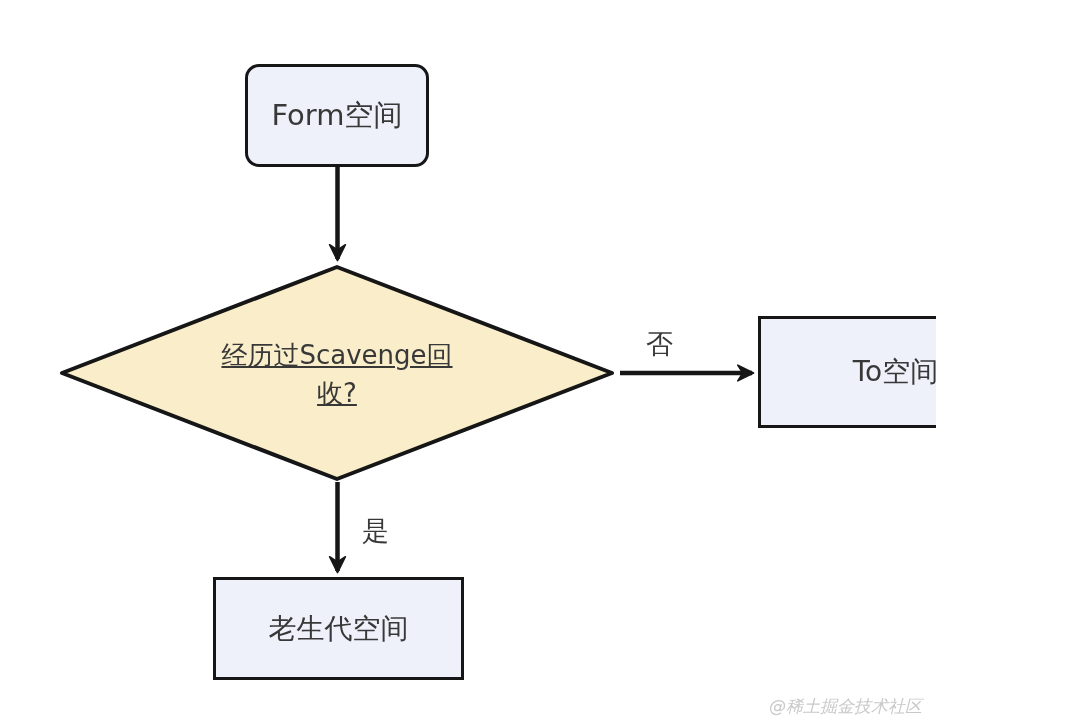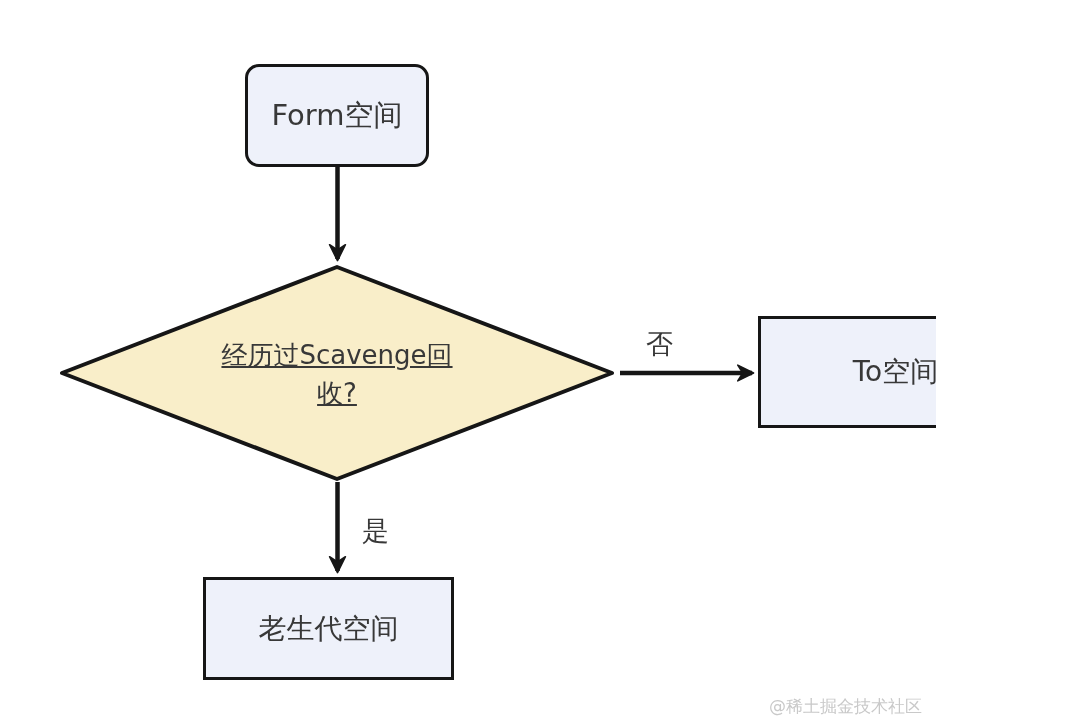--- a/index.html
+++ b/index.html
@@ -31,21 +31,21 @@
     border: 3.5px solid var(--stroke);
     display: flex;
     align-items: center;
     justify-content: center;
     color: var(--text);
     text-align: center;
   }
   .node.rounded { border-radius: 14px; }
   .node-form   { left: 245px; top: 64px;  width: 184px; height: 103px; font-size: 29px; }
   .node-to     { left: 758px; top: 316px; width: 259px; height: 112px; font-size: 28px; padding-left: 16px; }
-  .node-old    { left: 203px; top: 577px; width: 251px; height: 103px; font-size: 28px; }
+  .node-old    { left: 213px; top: 577px; width: 251px; height: 103px; font-size: 28px; }
   .diamond-label {
     position: absolute;
     left: 177px; top: 336px;
     width: 320px;
     color: var(--text);
     font-size: 26px;
     line-height: 38px;
     text-align: center;
   }
   .diamond-label span { display: block; text-decoration: underline; }
@@ -54,20 +54,21 @@
     color: var(--text);
     font-size: 27px;
   }
   .edge-label-no  { left: 646px; top: 326px; }
   .edge-label-yes { left: 362px; top: 513px; }
   .watermark {
     position: absolute;
     right: 14px; bottom: 8px;
     color: var(--watermark);
     font-size: 17px;
+    font-style: italic;
   }
 </style>
 </head>
 <body>
 
 <div class="canvas">
 
   <svg class="edges-layer" width="1076" height="726" viewBox="0 0 1076 726" xmlns="http://www.w3.org/2000/svg">
     <defs>
       <marker id="arrowhead" viewBox="0 0 12 12" refX="10" refY="6" markerWidth="19" markerHeight="19" markerUnits="userSpaceOnUse" orient="auto">

